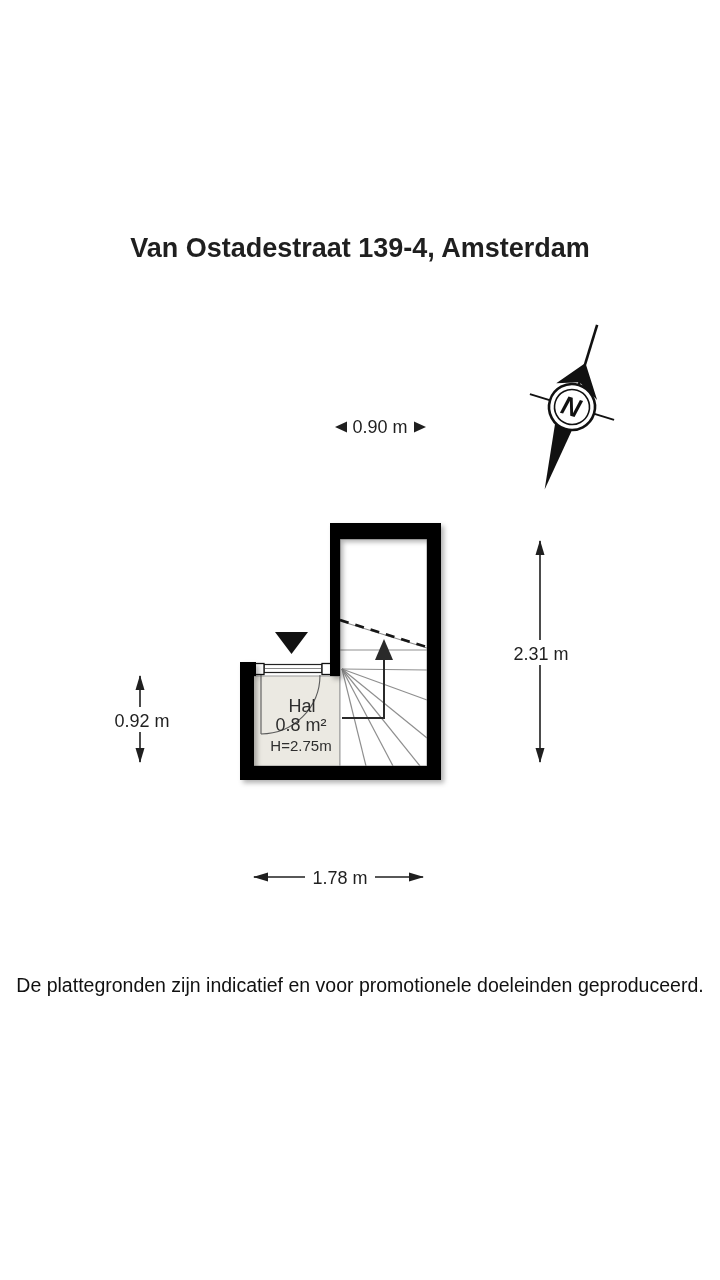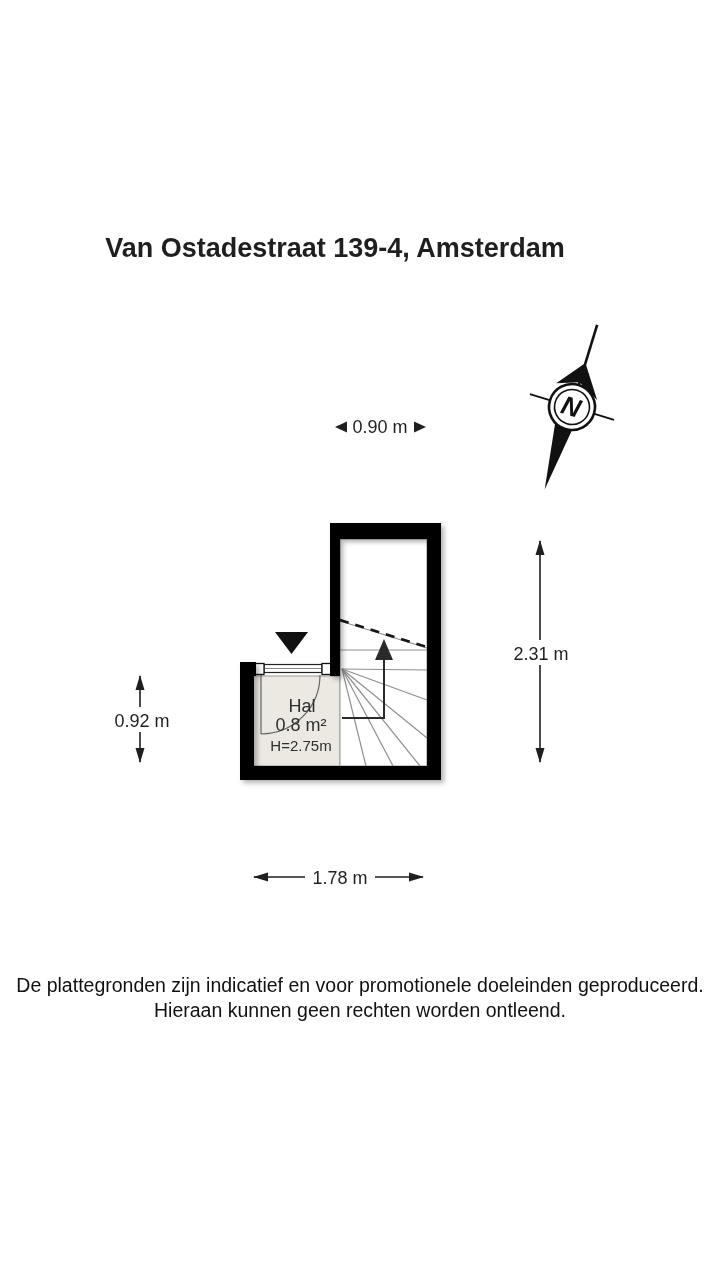--- a/index.html
+++ b/index.html
@@ -2,21 +2,21 @@
 <html><head>
 <meta charset="utf-8">
 <style>
   html,body{margin:0;padding:0;}
   body{
     width:720px;height:1280px;position:relative;background:#ffffff;
     font-family:"Liberation Sans", sans-serif;color:#1a1a1a;overflow:hidden;
   }
   .title-block{
     position:absolute;top:231px;left:0;width:670px;text-align:center;
-    font-weight:bold;font-size:27px;line-height:34px;color:#1f1f1f;
+    font-weight:bold;font-size:27px;line-height:34px;color:#1f1f1f;padding-left:25px;
   }
   .plan-svg{position:absolute;top:0;left:0;}
   .plan-svg text{font-family:"Liberation Sans", sans-serif;}
   .dim-text{font-size:18px;fill:#1f1f1f;}
   .room-name{font-size:18px;fill:#2e2e2e;}
   .room-area{font-size:18px;fill:#2e2e2e;}
   .room-height{font-size:15px;fill:#2e2e2e;}
   .walls{filter:drop-shadow(3px 3px 2.5px rgba(0,0,0,0.30));}
   .compass-n{font-size:26px;font-weight:bold;font-style:italic;fill:#111;}
   .footer-block{
@@ -115,14 +115,13 @@
     <polygon points="-22,-18 0,-46 22,-14 0,-26" fill="#111"></polygon>
     <polygon points="-12,16 7,20 -2,87" fill="#111"></polygon>
     <circle cx="0" cy="0" r="23" fill="#ffffff" stroke="#111" stroke-width="2.6"></circle>
     <circle cx="0" cy="0" r="17.5" fill="none" stroke="#111" stroke-width="1.6"></circle>
     <text class="compass-n" x="-1" y="9" text-anchor="middle">N</text>
   </g>
 </svg>
 
 <footer class="footer-block">
   <div>De plattegronden zijn indicatief en voor promotionele doeleinden geproduceerd.</div>
-  <div>Hieraan kunnen geen rechten worden ontleend.</div>
 </footer>
 
 </body></html>

